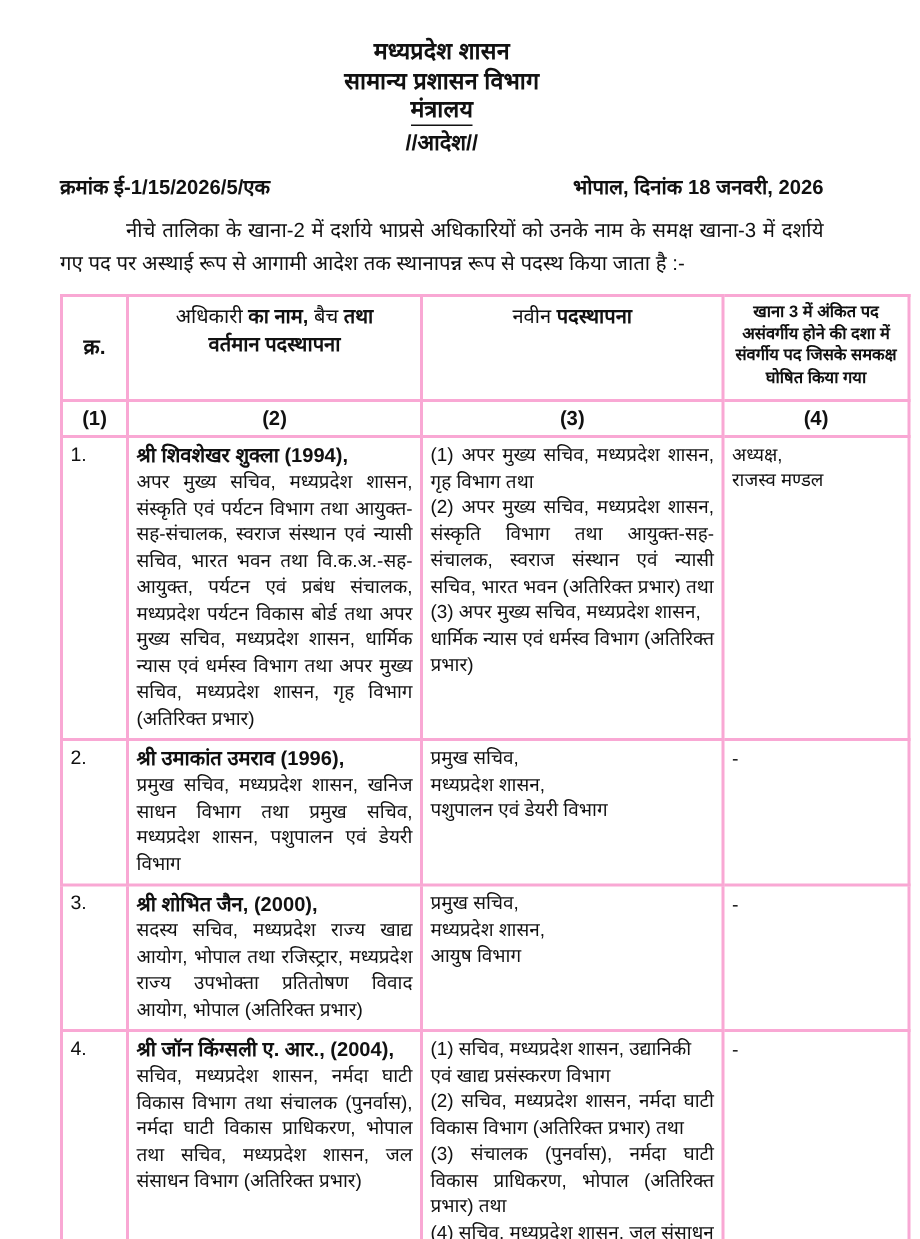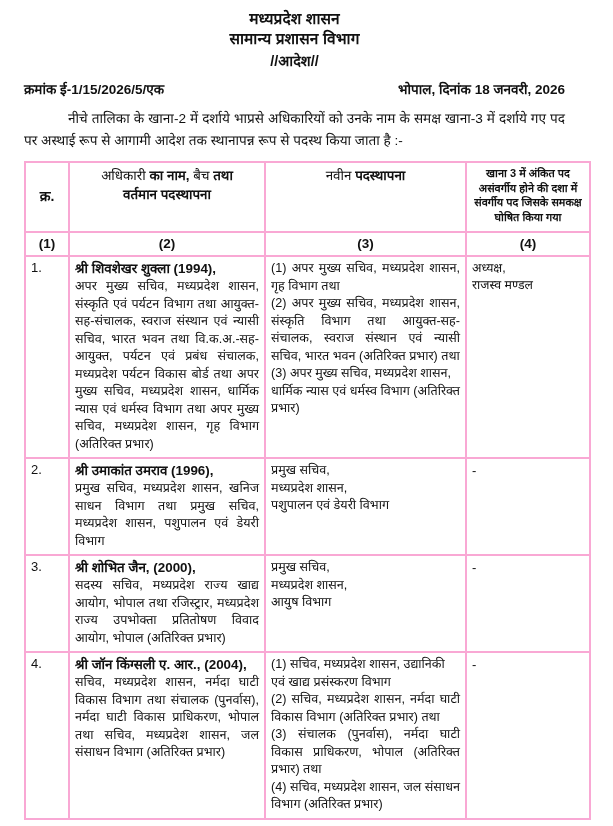--- a/index.html
+++ b/index.html
@@ -13,21 +13,21 @@
     width: 613px;
     height: 826px;
     overflow: hidden;
     font-family: "Liberation Sans", "DejaVu Sans", sans-serif;
     color: #111111;
     position: relative;
   }
   .page {
     width: 589px;
     height: 826px;
-    padding: 0;
+    padding: 16px;
     position: relative;
   }
 
   
   .doc-header {
     text-align: center;
     padding-top: 9px;
   }
   .doc-header .hline {
     font-weight: bold;
@@ -156,20 +156,21 @@
   .lastline { text-align: left; }
 </style>
 </head>
 <body>
 
 <div class="page">
 
   <div class="doc-header">
     <div class="hline">मध्यप्रदेश शासन</div>
     <div class="hline">सामान्य प्रशासन विभाग</div>
+    <div><span class="hline underlined">मंत्रालय</span></div>
     <div class="order-mark">//आदेश//</div>
   </div>
 
   <div class="ref-row">
     <div class="ref-no">क्रमांक ई-1/15/2026/5/एक</div>
     <div class="ref-date">भोपाल, दिनांक 18 जनवरी, 2026</div>
   </div>
 
   <div class="intro">नीचे तालिका के खाना-2 में दर्शाये भाप्रसे अधिकारियों को उनके नाम के समक्ष खाना-3 में दर्शाये गए पद पर अस्थाई रूप से आगामी आदेश तक स्थानापन्न रूप से पदस्थ किया जाता है :-</div>
 

